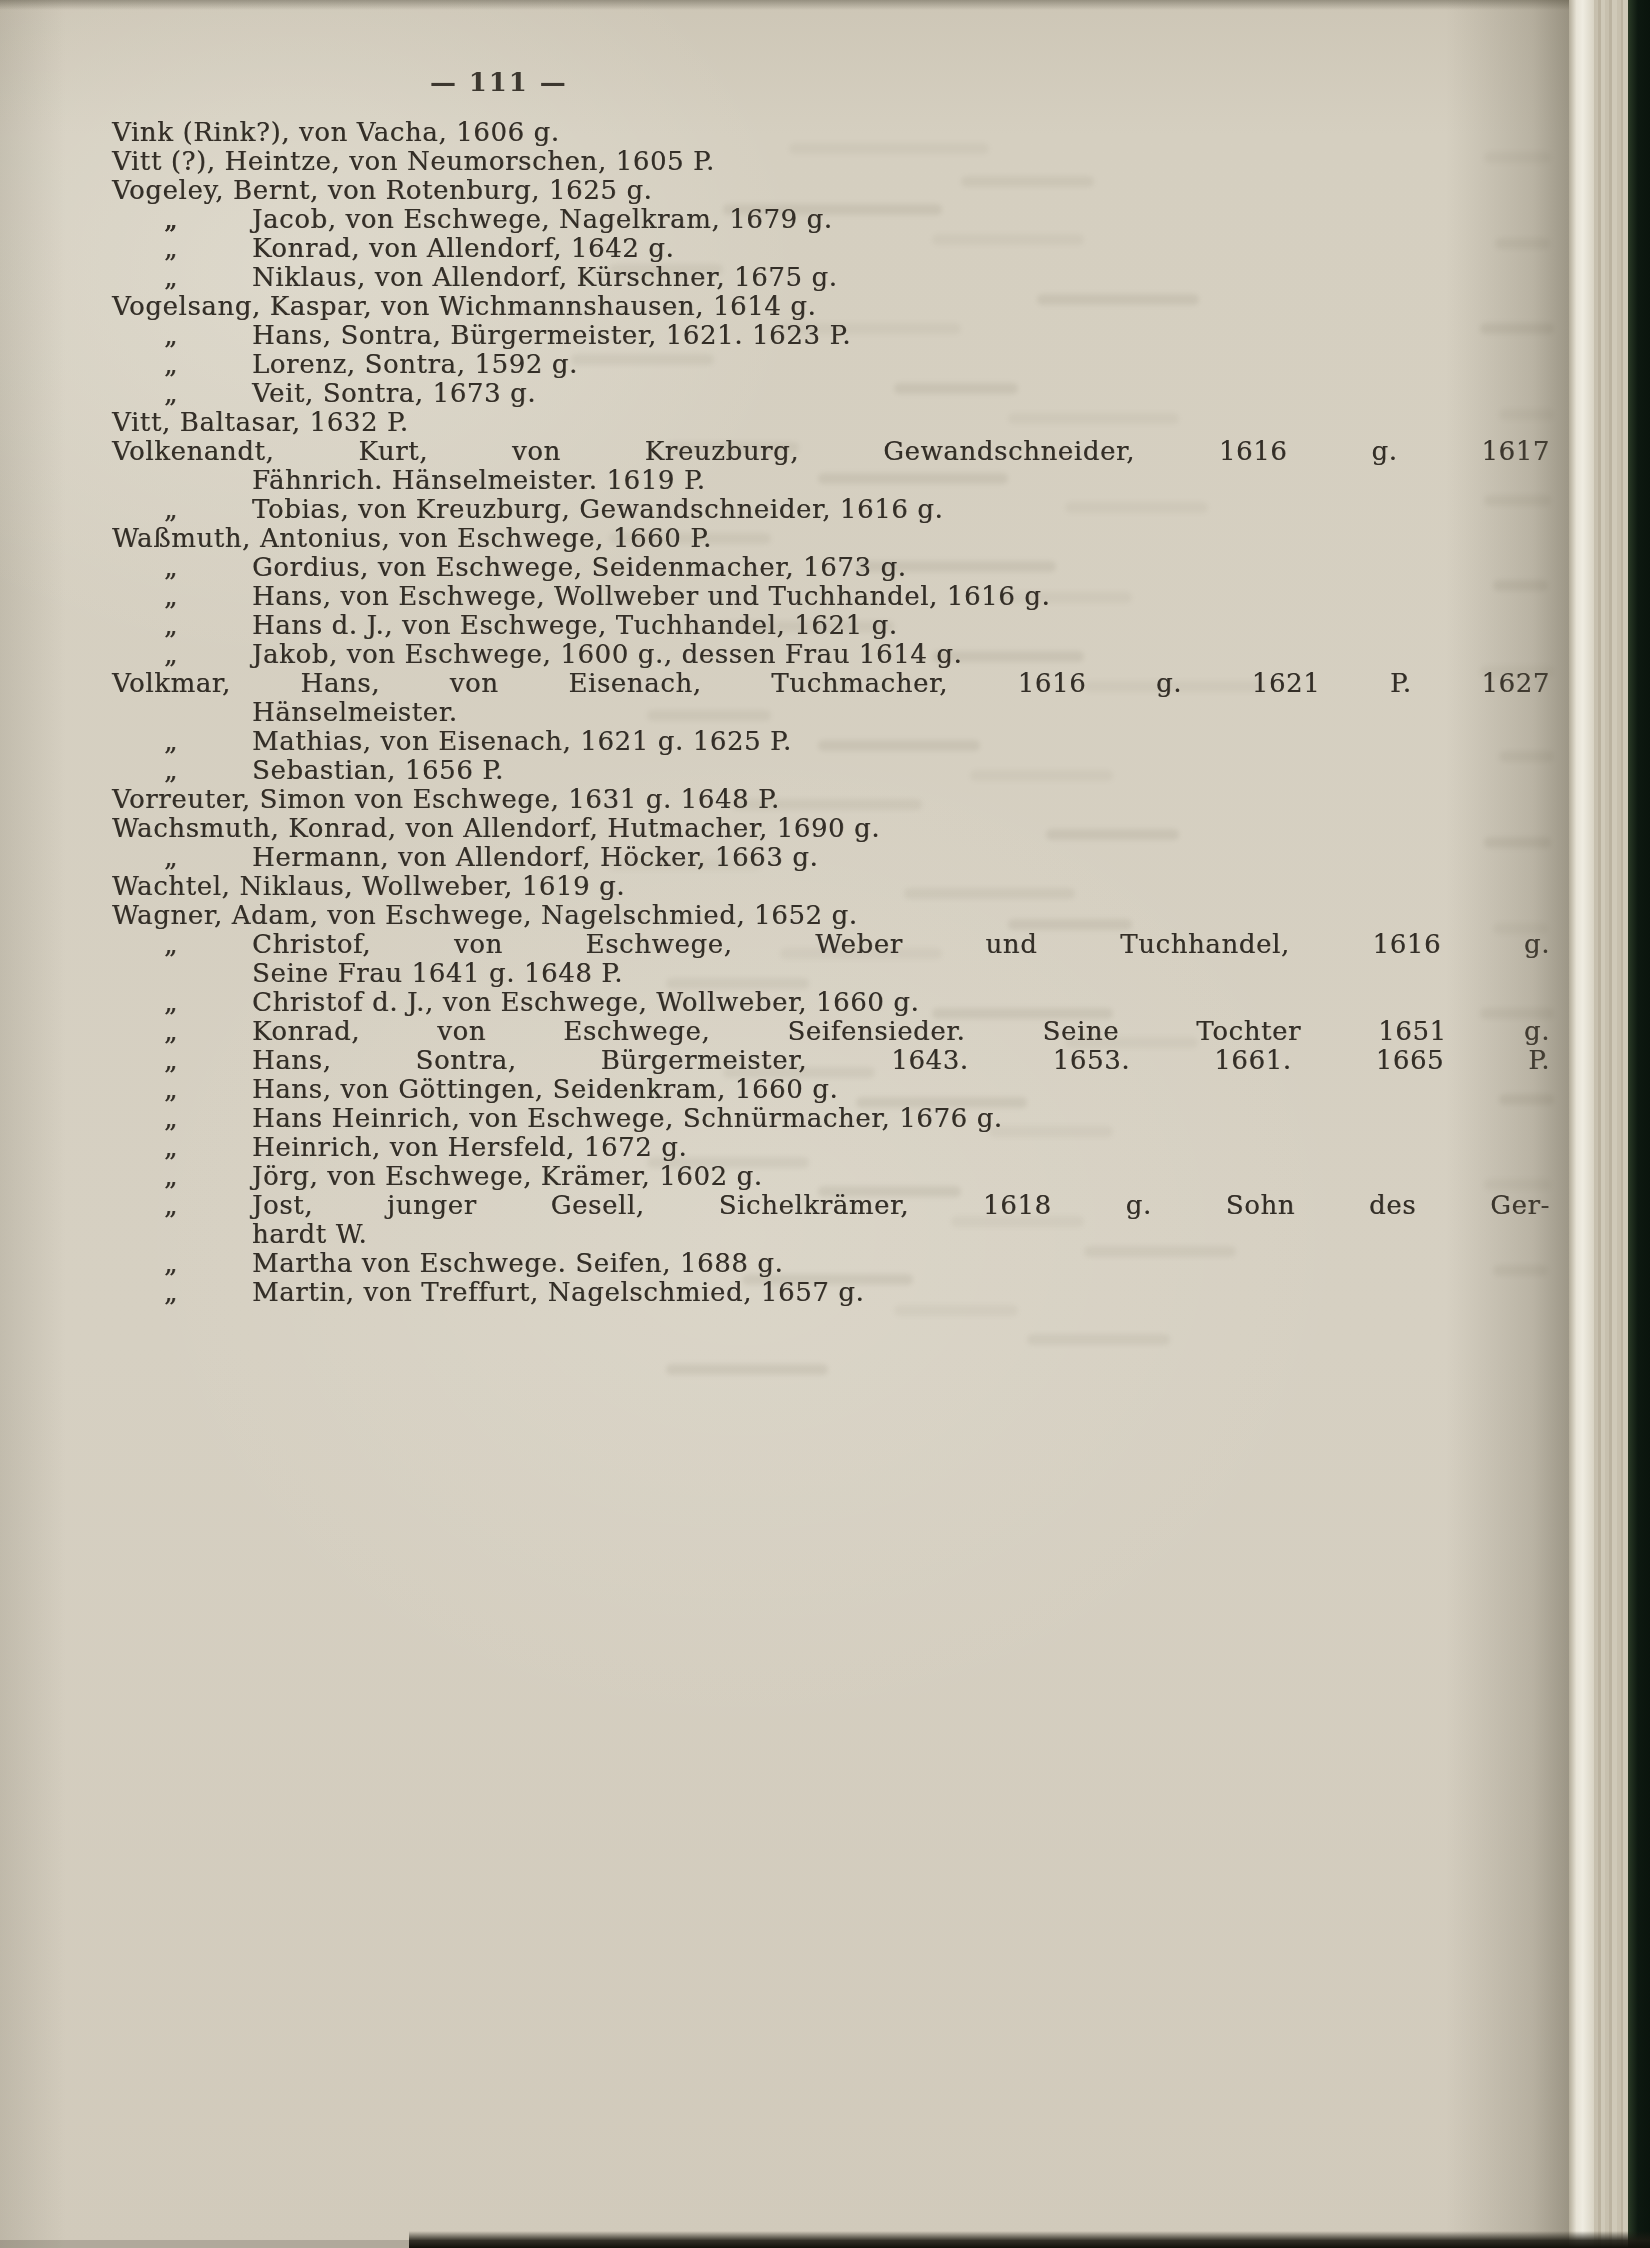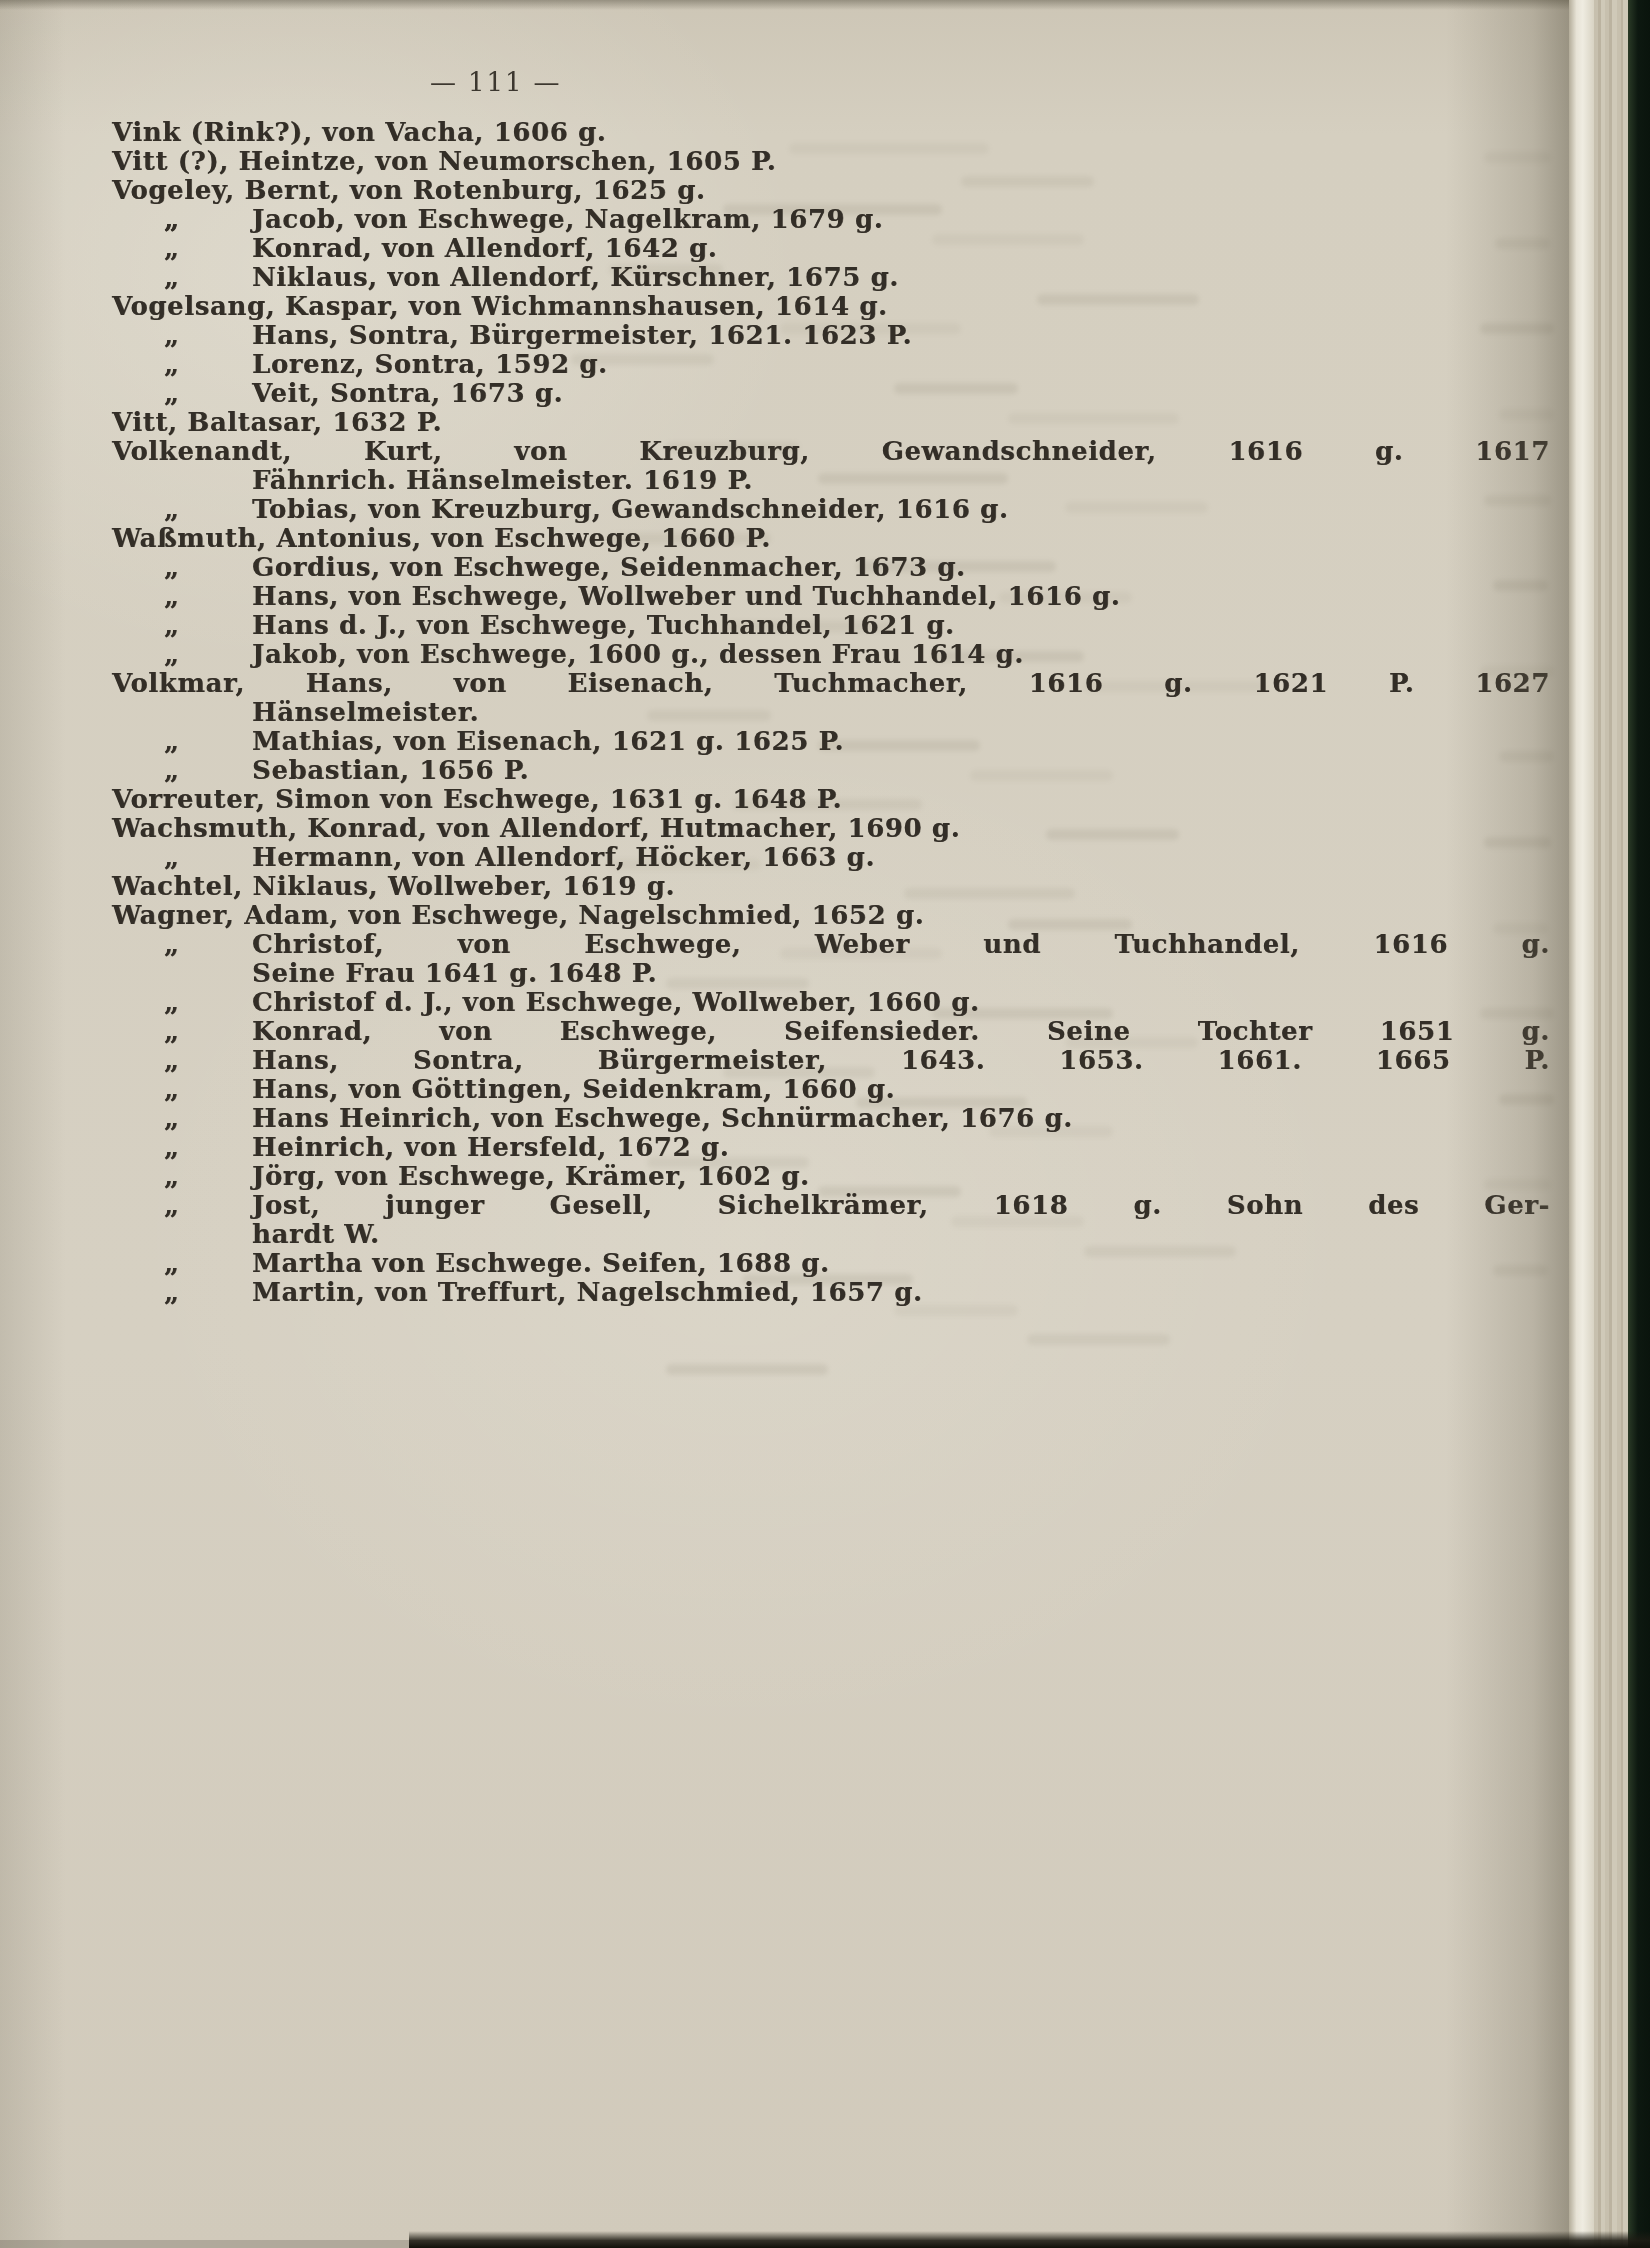--- a/index.html
+++ b/index.html
@@ -20,25 +20,25 @@
     background:linear-gradient(90deg,#b4ad9a 0%,#e7e3d6 30%,#efece1 55%,#d8d3c3 100%);}
   .edge-mid{position:absolute;top:0;bottom:0;left:1594px;width:34px;
     background:repeating-linear-gradient(90deg,#c7c0ae 0 3.8px,#bbb3a0 3.8px 6.7px,#cfc9b8 6.7px 11.4px);}
   .edge-dark{position:absolute;top:0;bottom:0;left:1628px;width:22px;
     background:linear-gradient(90deg,#2a3a26 0%,#0d1810 45%,#0a140d 100%);}
   .bottom-band{position:absolute;left:409px;right:0;bottom:0;height:17px;
     background:linear-gradient(180deg, rgba(30,28,20,0) 0%, rgba(30,28,20,0.85) 55%, #12110b 100%);}
   .bottom-shadow{position:absolute;left:0;right:0;bottom:0;height:7.6px;background:rgba(60,55,40,0.22);}
 
   .pagenum{position:absolute;left:430px;top:67px;
-    font-weight:normal;font-size:26px;color:#3c372f;letter-spacing:1.9px;}
+    font-weight:bold;font-size:26px;color:#3c372f;letter-spacing:1.9px;}
 
   .textblock{position:absolute;left:112px;top:118px;width:1438px;}
   .line{
-    font-weight:bold;font-size:26px;line-height:29px;color:#332e27;
+    font-weight:normal;font-size:26px;line-height:29px;color:#332e27;
     letter-spacing:0.6px;white-space:nowrap;
     text-shadow:0.4px 0 0 rgba(51,46,39,0.55);
   }
   .line.ditto{position:relative;padding-left:140px;}
   .line.ditto .dmark{position:absolute;left:52px;top:0;}
   .line.cont{padding-left:140px;}
   .line.full{white-space:normal;text-align:justify;text-align-last:justify;}
 
   .smudge{position:absolute;height:11.4px;border-radius:6.7px;
     background:rgba(122,115,95,0.6);filter:blur(2.9px);}

